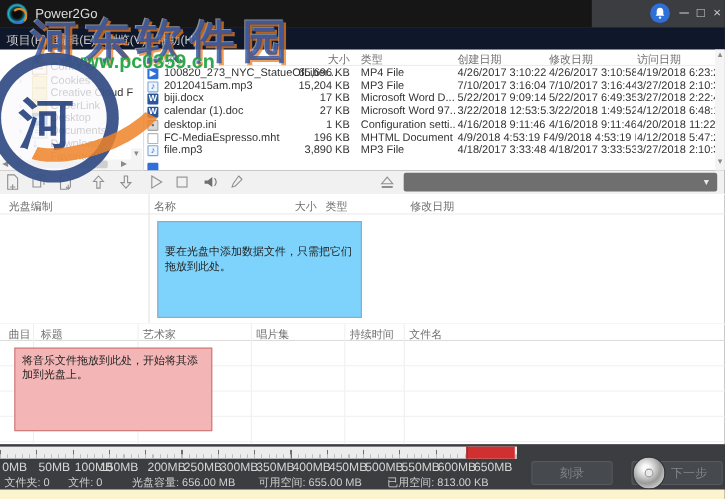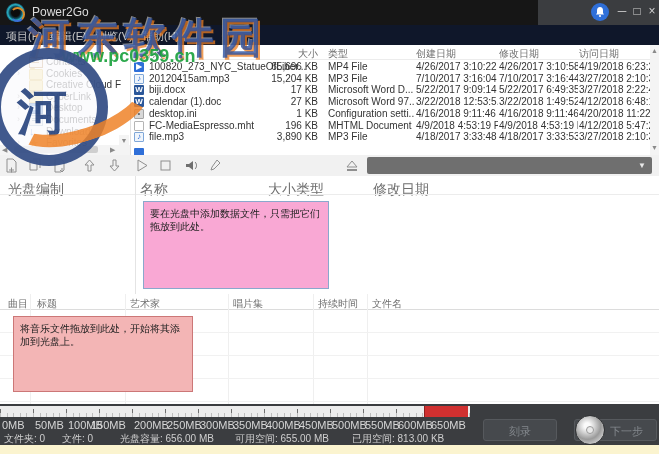--- a/index.html
+++ b/index.html
@@ -60,29 +60,29 @@
   .f-accessed{position:absolute;left:448px;top:0;width:71px;white-space:nowrap;overflow:hidden;}
   .list-vscroll{position:absolute;left:650px;top:0;width:9px;height:110px;background:#f4f4f4;}
   .vs-arrow{position:absolute;left:0;width:9px;color:#8a8a8a;font-size:7px;text-align:center;}
   
   .toolbar{position:absolute;left:0;top:155px;width:659px;height:21px;background:#f1f1f1;border-bottom:1px solid #dcdcdc;}
   .tb-ico{position:absolute;top:3px;width:16px;height:15px;}
   .recorder-select{position:absolute;left:367px;top:2px;width:285px;height:17px;background:#6f6f6f;border-radius:2px;color:#f2f2f2;font-size:10px;line-height:17px;padding-left:8px;box-sizing:border-box;}
   .recorder-caret{position:absolute;right:6px;top:0px;color:#e8e8e8;font-size:8px;line-height:17px;}
   
   .datasec{position:absolute;left:0;top:176px;width:659px;height:118px;background:#fff;border-bottom:1px solid #d8d8d8;}
-  .ds-head{position:absolute;top:5px;color:#6f6f6f;font-size:14px;text-align:right;}
+  .ds-head{position:absolute;top:5px;color:#6f6f6f;font-size:10px;text-align:right;}
   .ds-headline{position:absolute;left:0;top:18px;width:659px;height:1px;background:#ececec;}
   .ds-split{position:absolute;left:135px;top:0;width:1px;height:118px;background:#e4e4e4;}
   .comp-item{position:absolute;left:0;top:19px;width:135px;height:15px;background:#e9e9e9;font-size:10px;color:#333;}
   .disc-ico{position:absolute;left:5px;top:2px;width:11px;height:11px;border-radius:50%;
             background:radial-gradient(circle,#fff 18%,#9fb3c8 30%,#d9dfe6 55%,#8d98a5 80%);}
   .comp-label{position:absolute;left:21px;top:2px;}
-  .drop-blue{position:absolute;left:143px;top:25px;width:186px;height:88px;background:#f9a8d4;border:1px solid #8aa8cc;
-             font-size:10px;color:#222;padding:5px 6px;box-sizing:border-box;line-height:13px;}
+  .drop-blue{position:absolute;left:143px;top:25px;width:186px;height:88px;background:#7dd3fc;border:1px solid #8aa8cc;
+             font-size:10px;color:#222;padding:21px 6px;box-sizing:border-box;line-height:13px;}
   
   .audiosec{position:absolute;left:0;top:294px;width:659px;height:110px;background:#fff;}
   .as-head{position:absolute;top:3px;color:#6f6f6f;font-size:10px;}
   .as-headline{position:absolute;left:0;top:15px;width:659px;height:1px;background:#dcdcdc;}
   .as-vline{position:absolute;top:0;width:1px;height:110px;background:#efefef;}
   .as-hline{position:absolute;left:0;width:659px;height:1px;background:#f1f1f1;}
   .drop-pink{position:absolute;left:13px;top:22px;width:180px;height:76px;background:#f3b5b5;border:1px solid #cc7777;
              font-size:10px;color:#222;padding:5px 6px;box-sizing:border-box;line-height:13px;}
   
   .bottom{position:absolute;left:0;top:404px;width:659px;height:41px;background:#3b3d40;}

